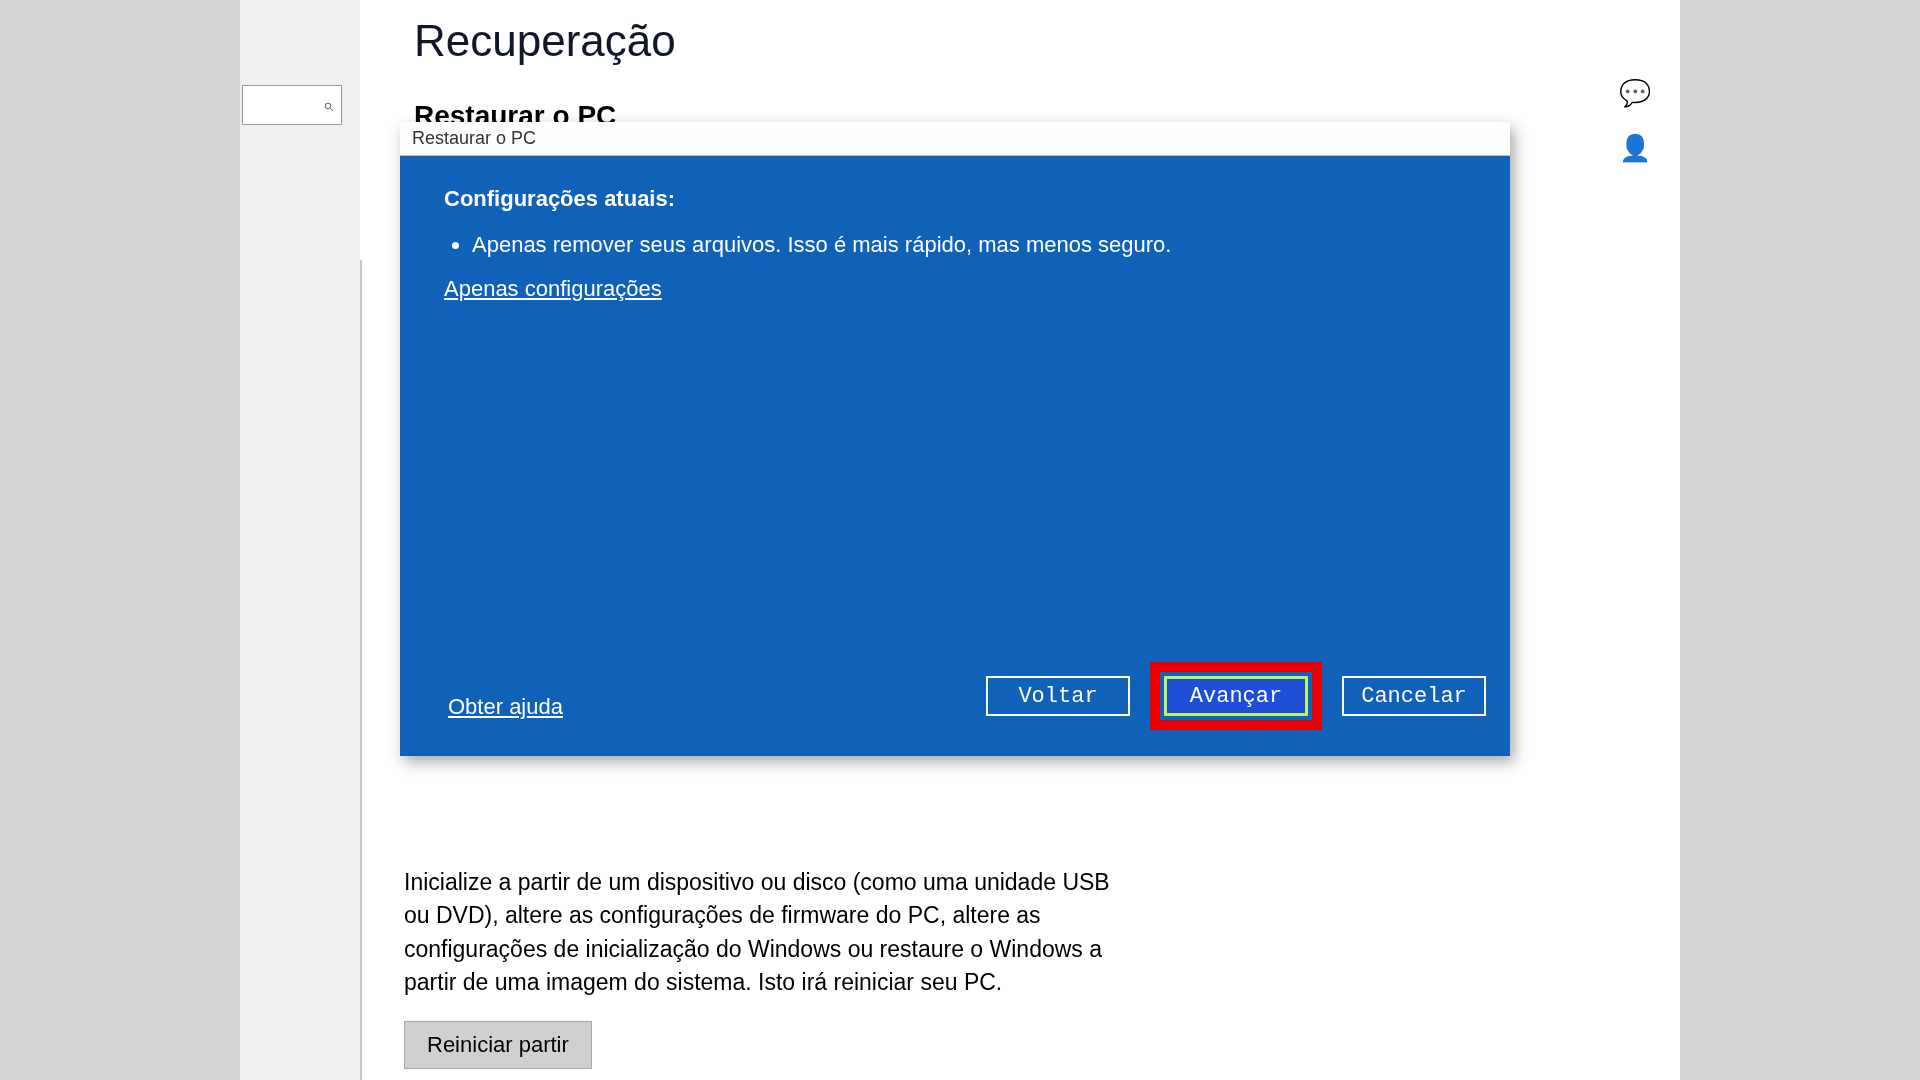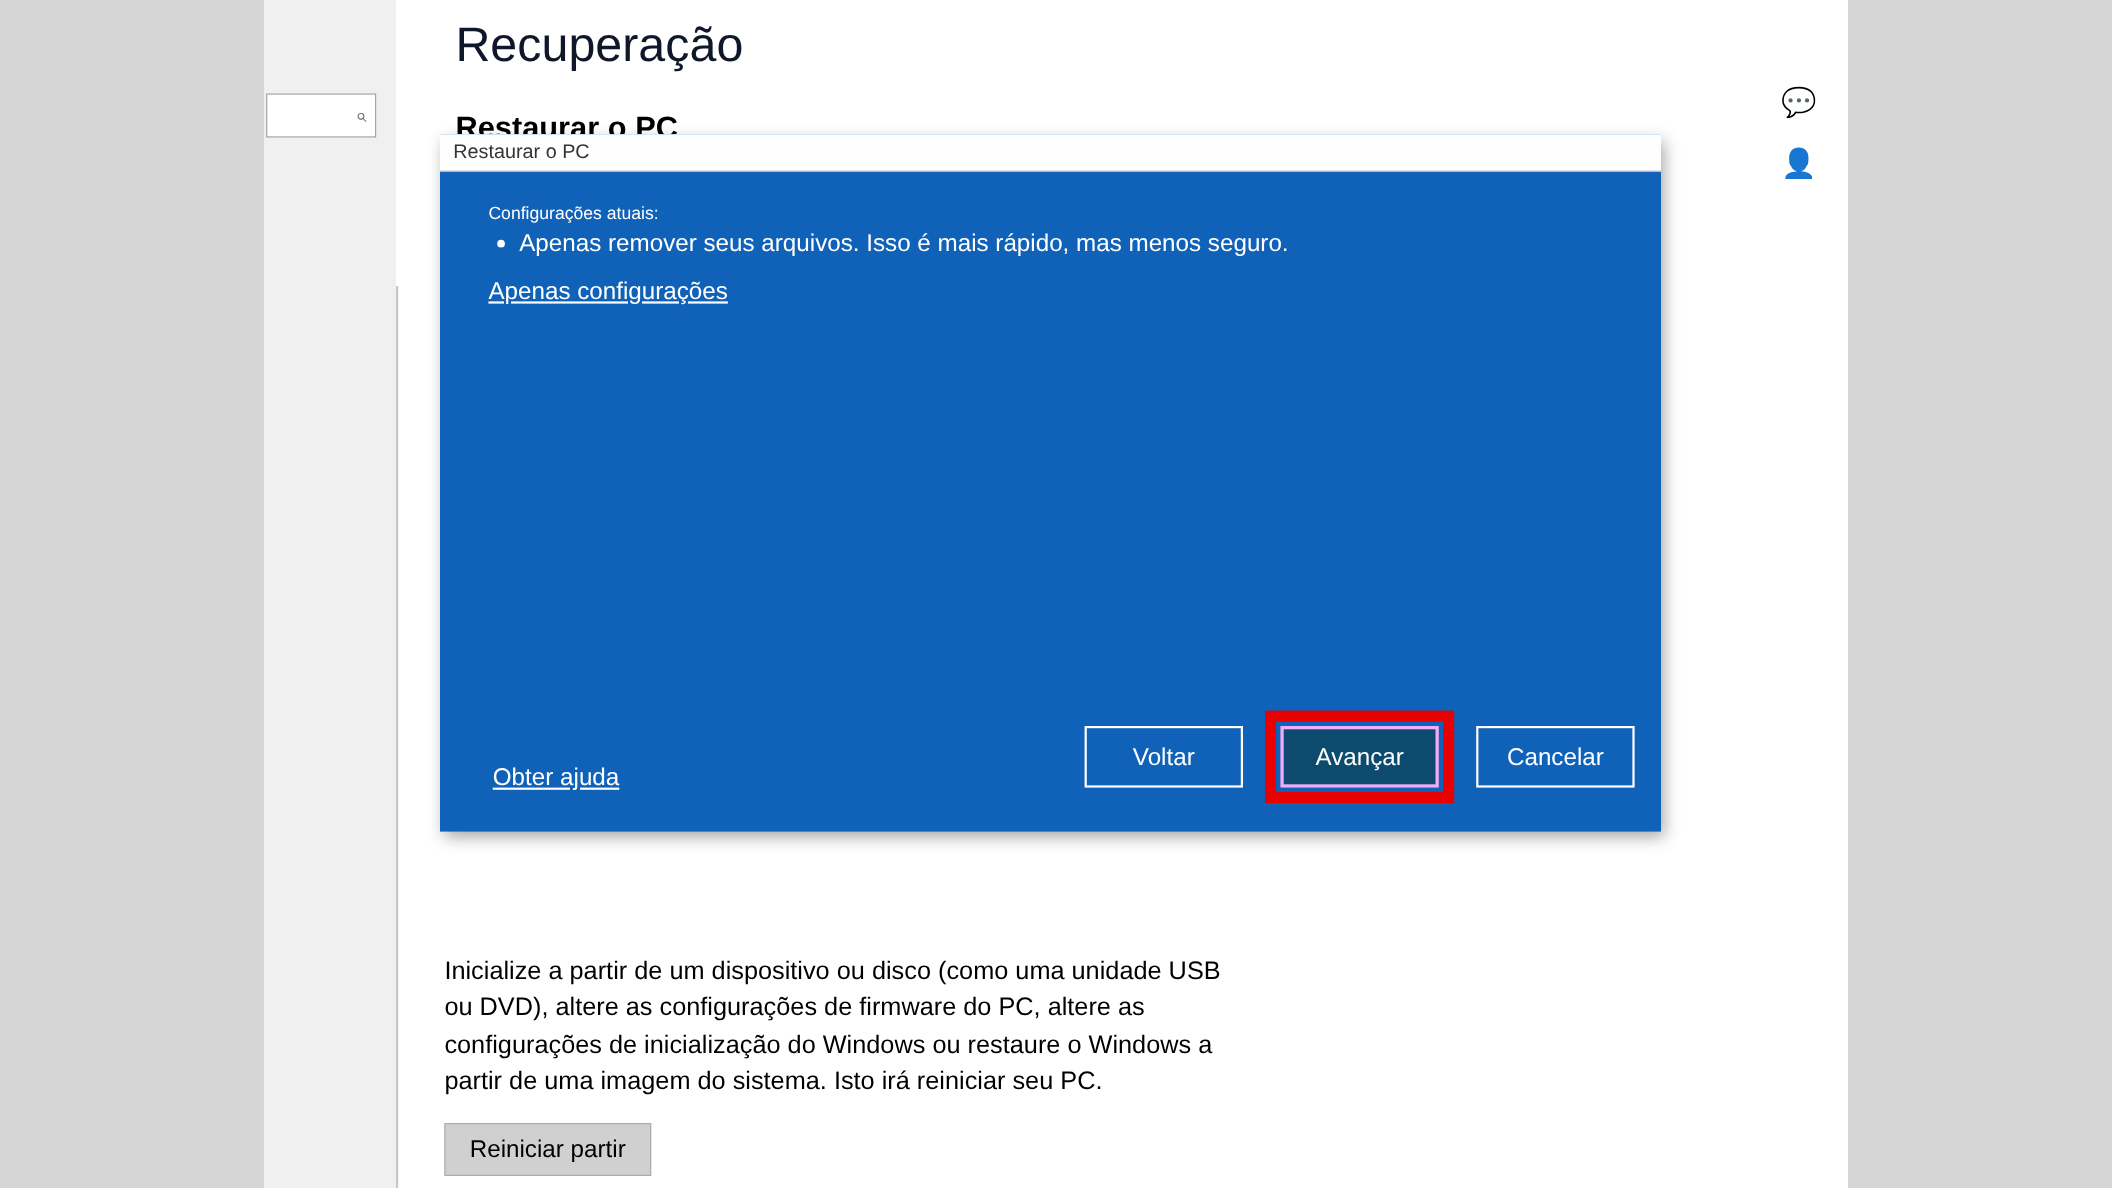--- a/index.html
+++ b/index.html
@@ -99,23 +99,23 @@
       color: #ffffff;
       min-height: 600px;
       position: relative;
     }
     .dialog-heading {
       font-size: 38px;
       font-weight: 300;
       margin-bottom: 30px;
     }
     .current-settings-label {
-      font-size: 16px;
-      font-weight: 400;
-      margin-bottom: 4px;
+      font-size: 22px;
+      font-weight: 700;
+      margin-bottom: 20px;
     }
     .settings-list {
       list-style: disc;
       margin-left: 28px;
       margin-bottom: 18px;
     }
     .settings-list li {
       font-size: 22px;
       font-weight: 400;
     }
@@ -133,35 +133,36 @@
     .button-row {
       position: absolute;
       right: 24px;
       bottom: 26px;
       display: flex;
       gap: 20px;
       align-items: center;
     }
     .dlg-btn {
       min-width: 144px;
-      height: 56px;
+      height: 40px;
       border: 2px solid #ffffff;
       background: transparent;
       color: #fff;
       font-size: 22px;
       cursor: pointer;
+      font-family: Liberation Mono, monospace;
     }
     .highlight-wrap {
       border: 10px solid #e80000;
       padding: 4px;
       display: inline-flex;
     }
     .highlight-wrap .dlg-btn {
-      border: 3px solid #f0abfc;
-      background: #0c4a6e;
+      border: 3px solid #bef264;
+      background: #1d4ed8;
     }
 
     
     .below-text {
       position: absolute;
       left: 404px;
       top: 866px;
       width: 720px;
       font-size: 23px;
       color: #000;

